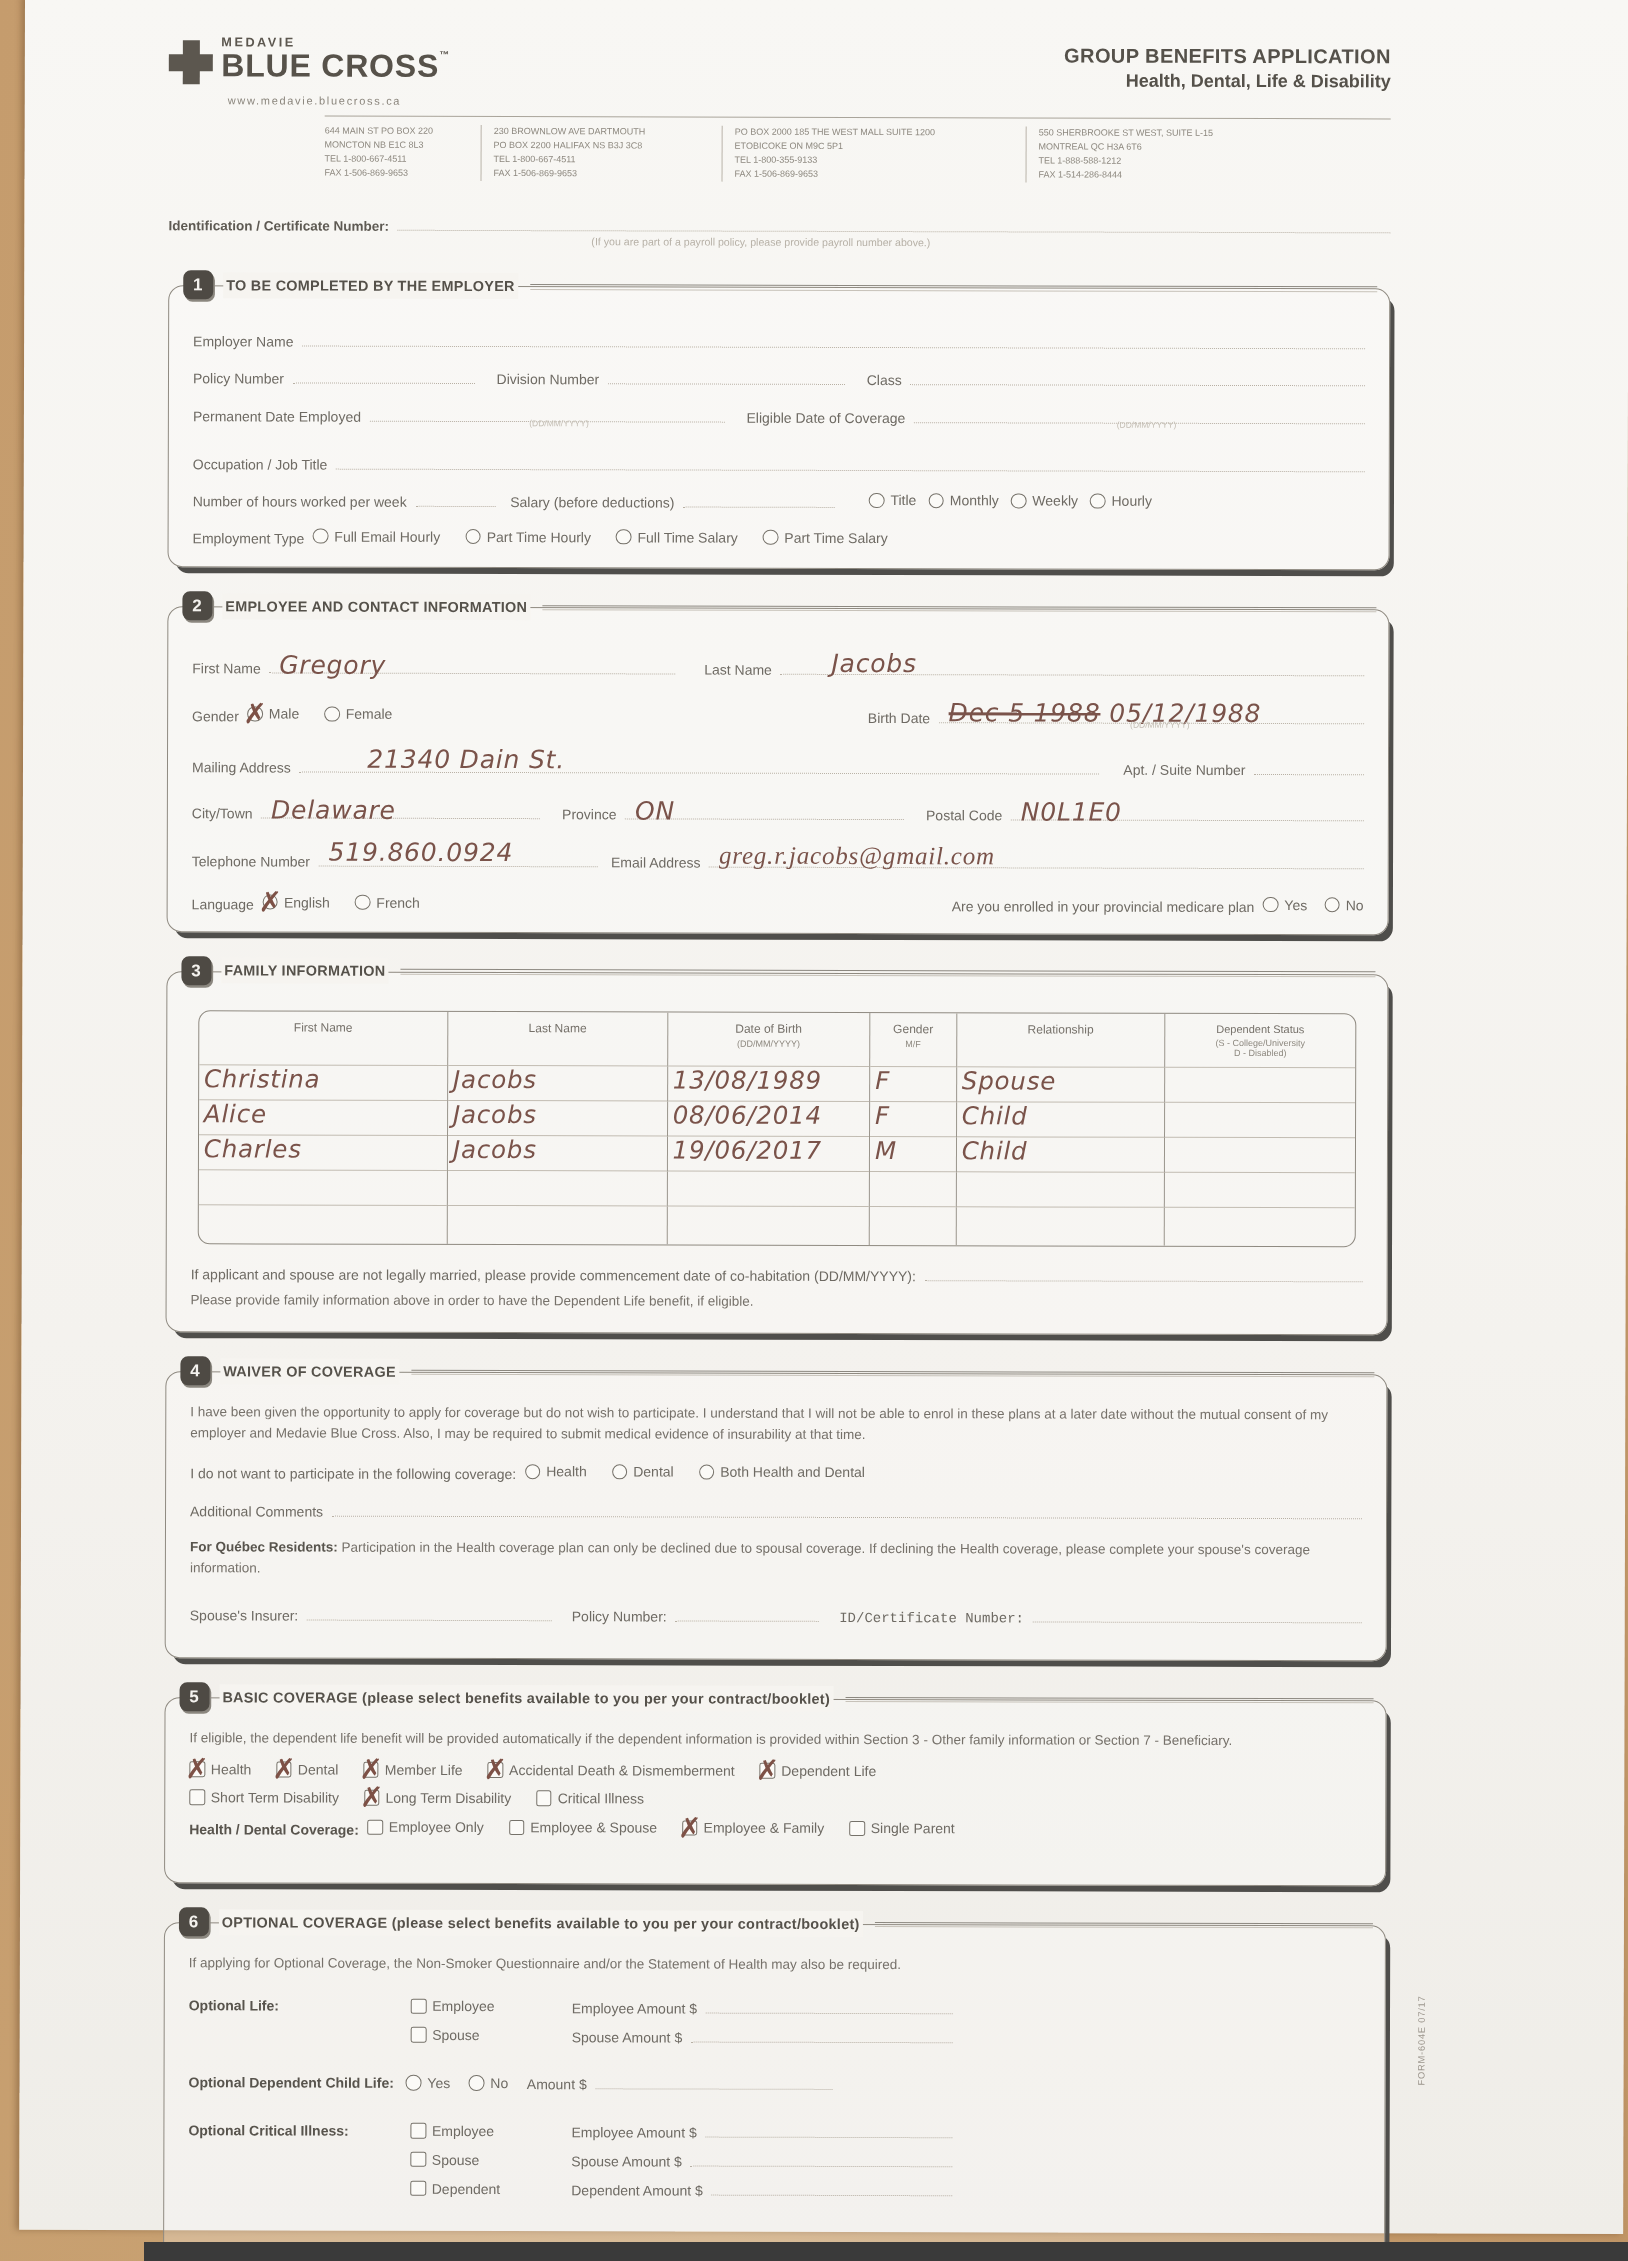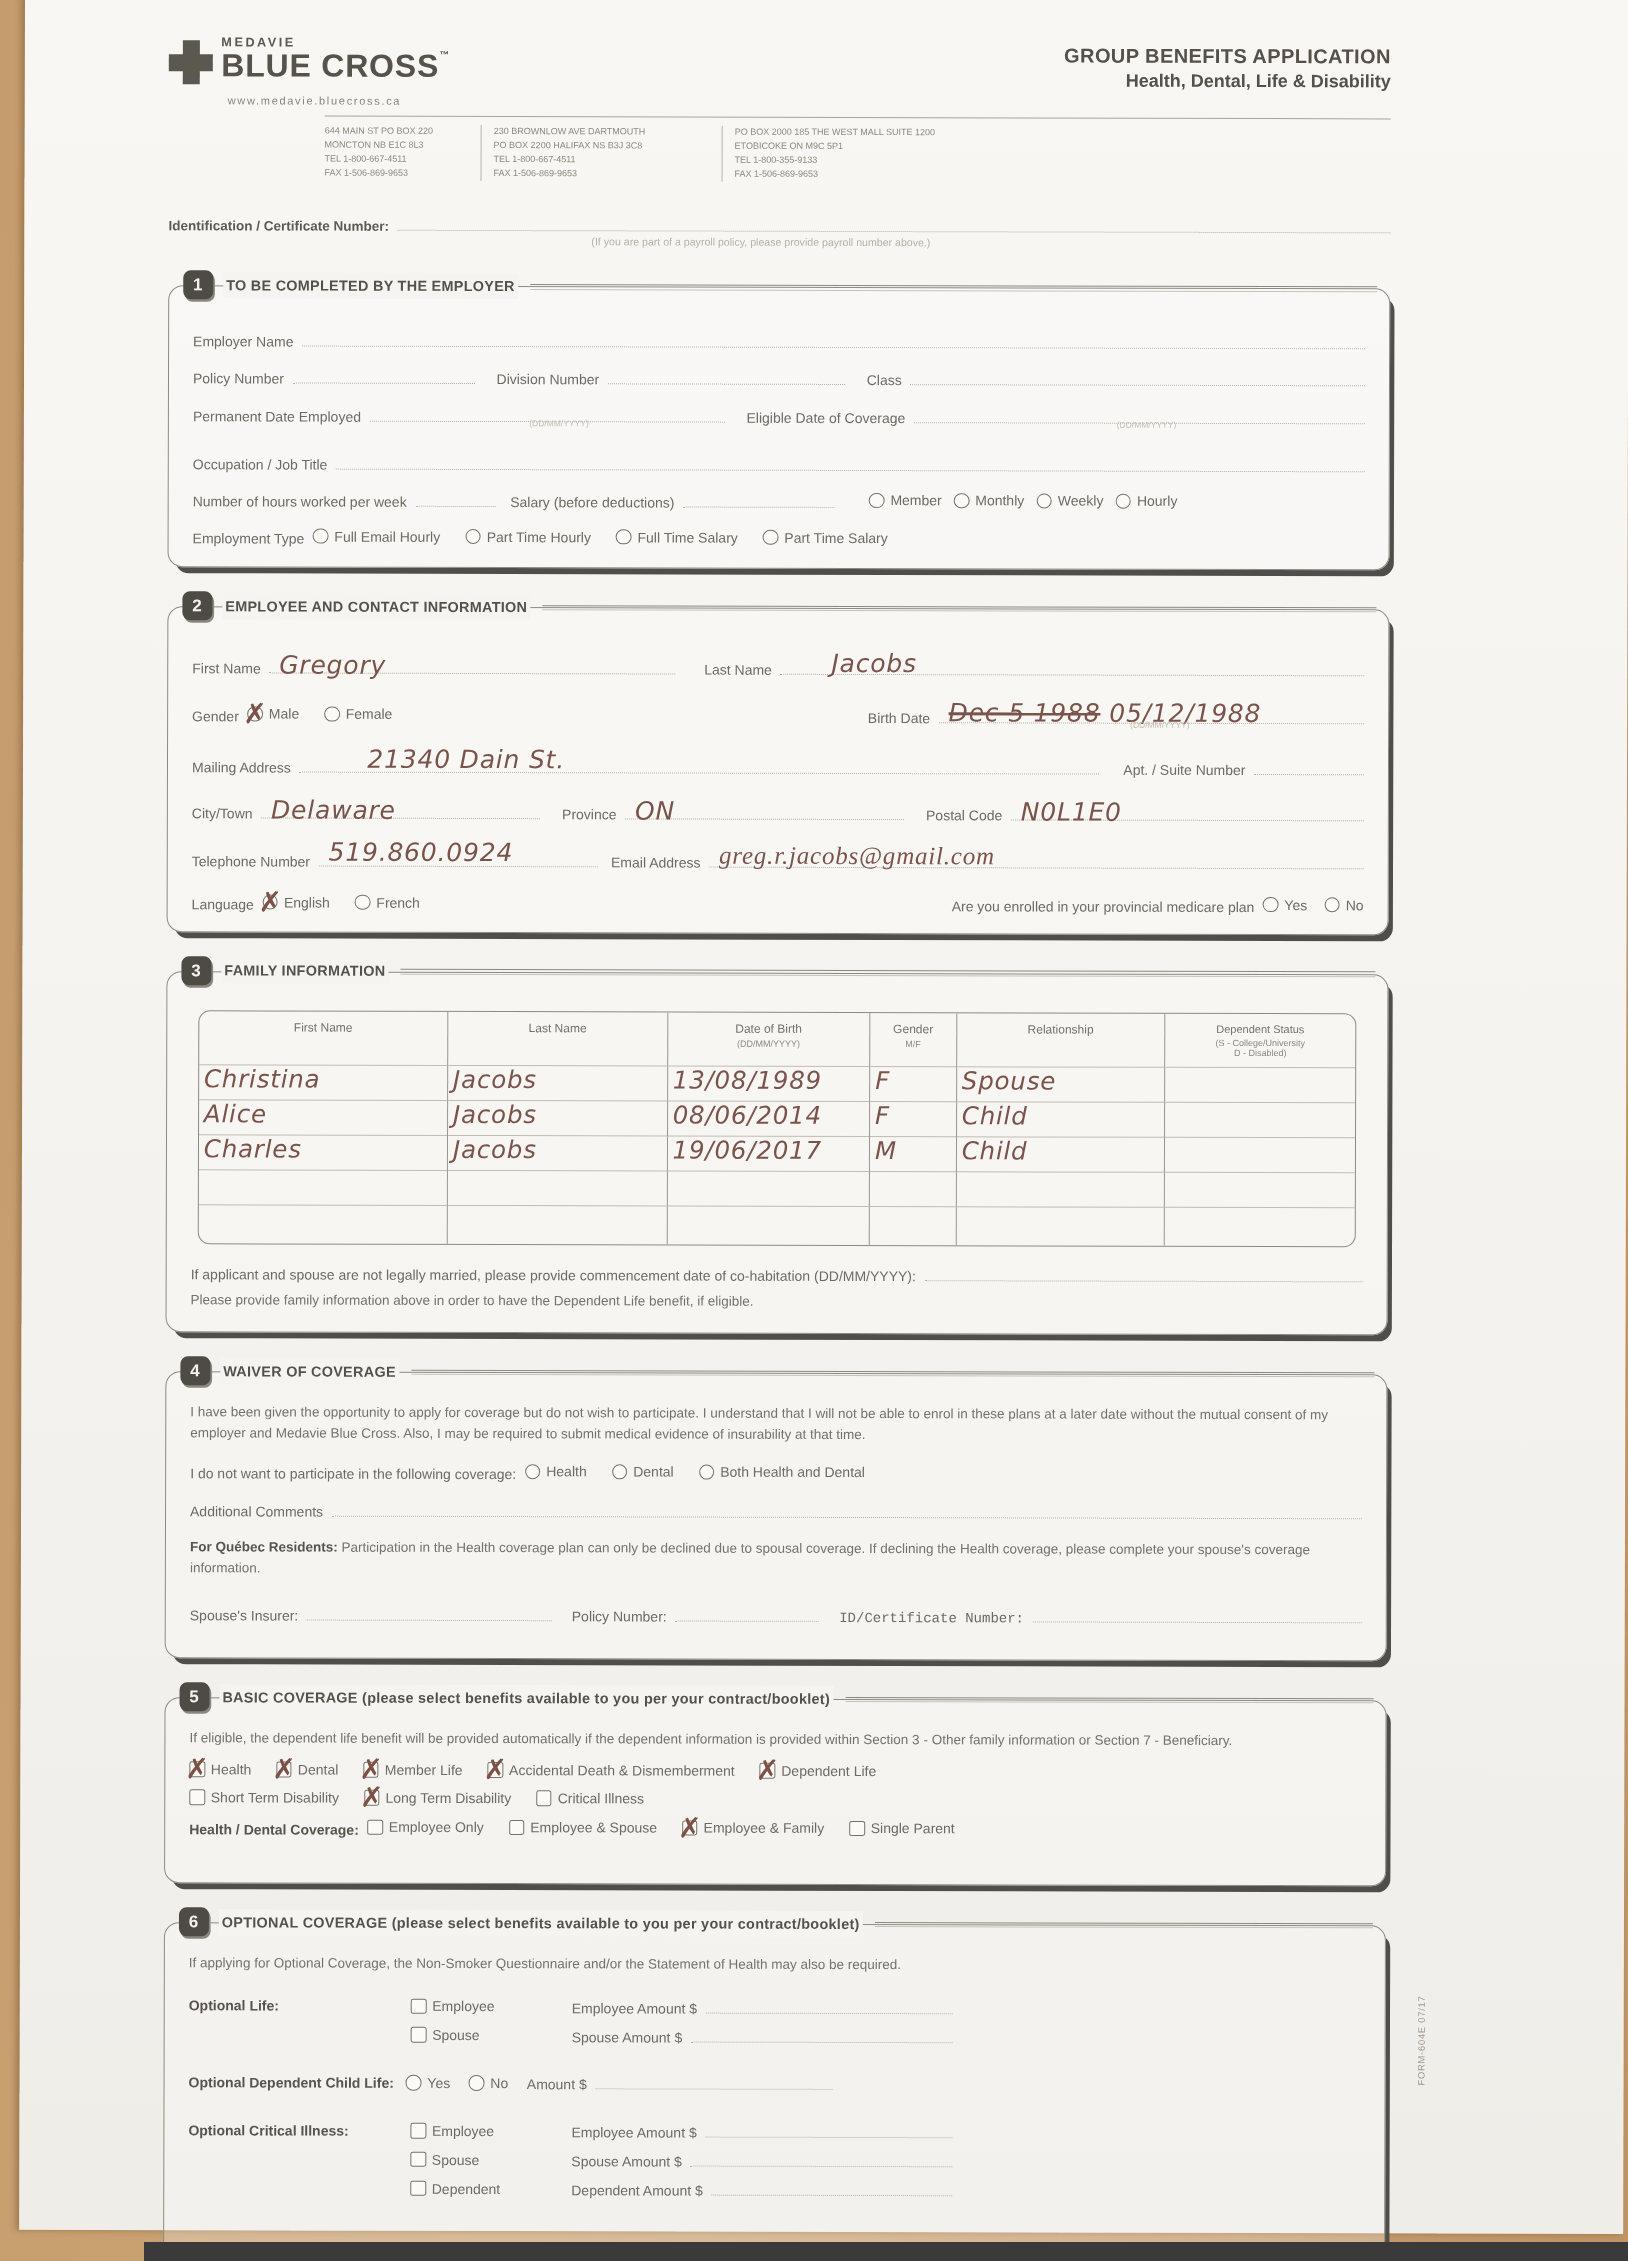--- a/index.html
+++ b/index.html
@@ -118,20 +118,26 @@
       <div>PO BOX 2200  HALIFAX NS  B3J 3C8</div>
       <div>TEL  1-800-667-4511</div>
       <div>FAX  1-506-869-9653</div>
     </div>
     <div class="office">
       <div>PO BOX 2000  185 THE WEST MALL  SUITE 1200</div>
       <div>ETOBICOKE ON  M9C 5P1</div>
       <div>TEL  1-800-355-9133</div>
       <div>FAX  1-506-869-9653</div>
     </div>
+    <div class="office">
+      <div>550 SHERBROOKE ST WEST, SUITE L-15</div>
+      <div>MONTREAL QC H3A 6T6</div>
+      <div>TEL  1-888-588-1212</div>
+      <div>FAX  1-514-286-8444</div>
+    </div>
   </div>
 
   <div class="id-row">
     <span class="id-label">Identification / Certificate Number:</span>
     <span class="fill"></span>
   </div>
   <div class="id-hint">(If you are part of a payroll policy, please provide payroll number above.)</div>
 
   <section class="box" style="min-height:213px;">
     <div class="sec-head">
@@ -165,21 +171,21 @@
       <span class="lbl">Occupation / Job Title</span>
       <span class="fill"></span>
     </div>
     <div class="row">
       <span class="lbl">Number of hours worked per week</span>
       <span class="fill" style="max-width:80px;"></span>
       <span class="lbl" style="margin-left:15px;">Salary (before deductions)</span>
       <span class="fill" style="max-width:152px;"></span>
       <span class="opt" style="margin-left:34px;margin-right:12px;">
             <span class="rd"></span>
-            <span>Member</span>
+            <span>Title</span>
           </span>
       <span class="opt" style="margin-right:12px;">
             <span class="rd"></span>
             <span>Monthly</span>
           </span>
       <span class="opt" style="margin-right:12px;">
             <span class="rd"></span>
             <span>Weekly</span>
           </span>
       <span class="opt" style="margin-right:0;">

